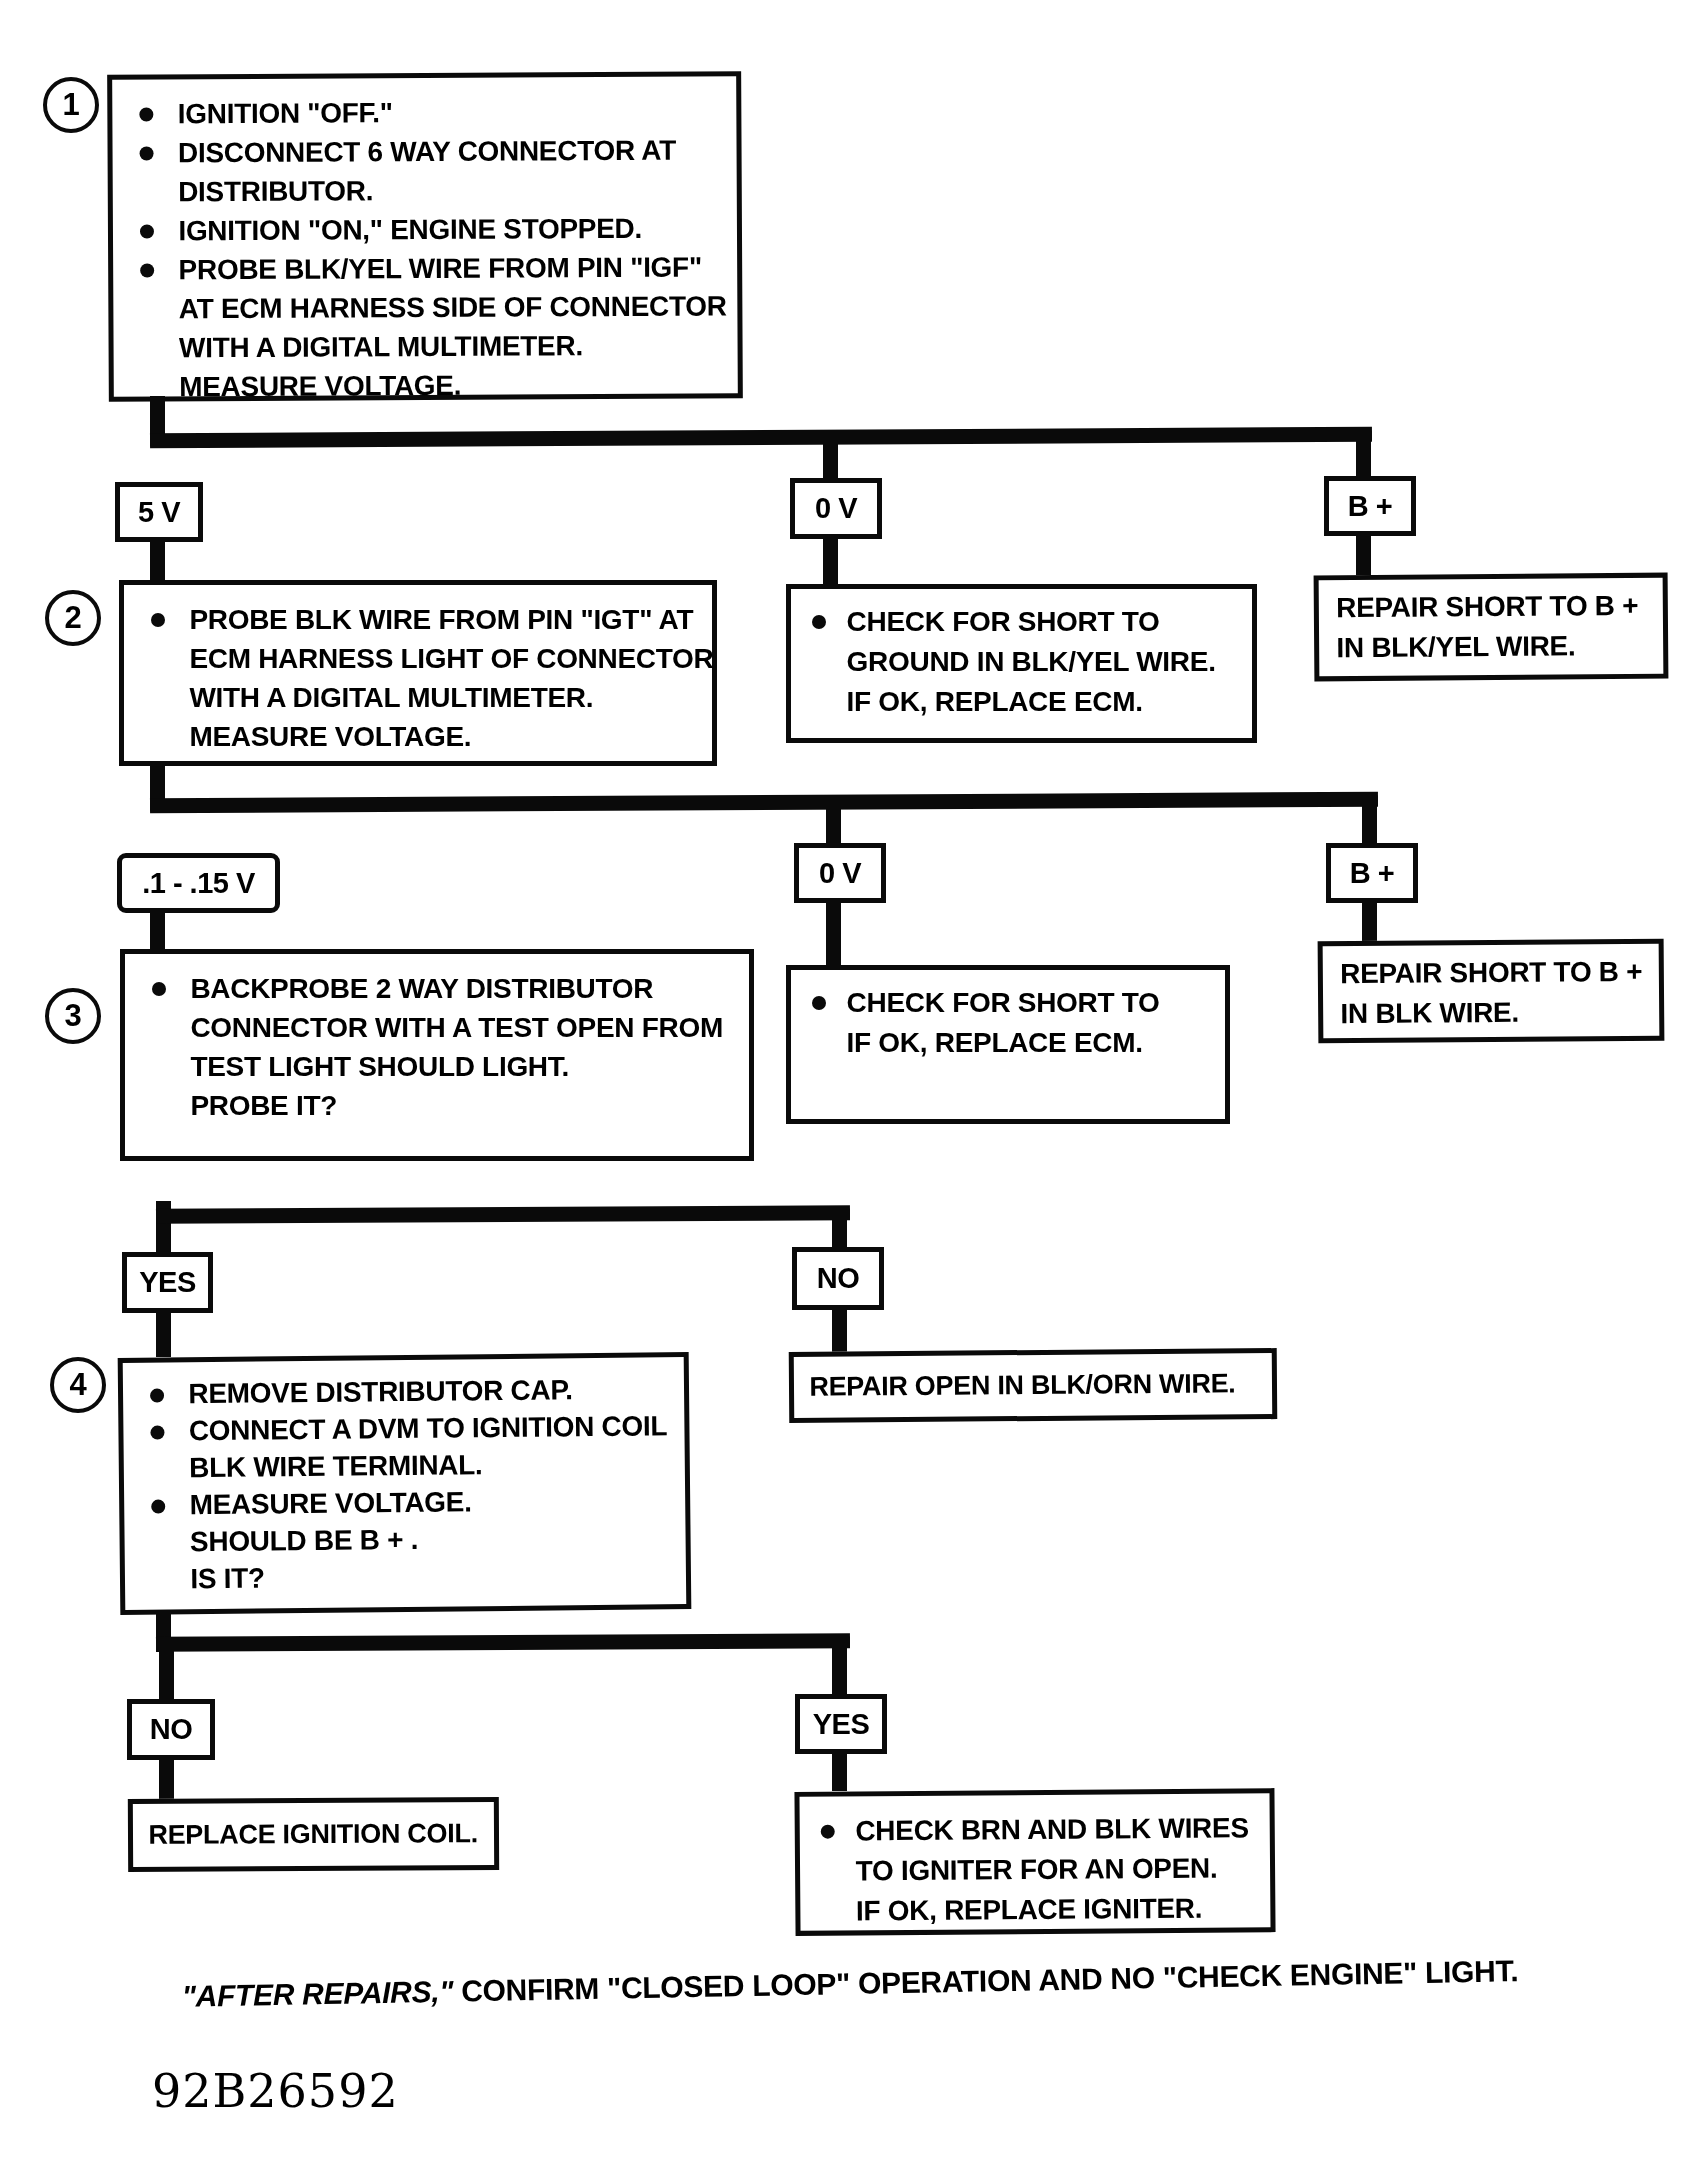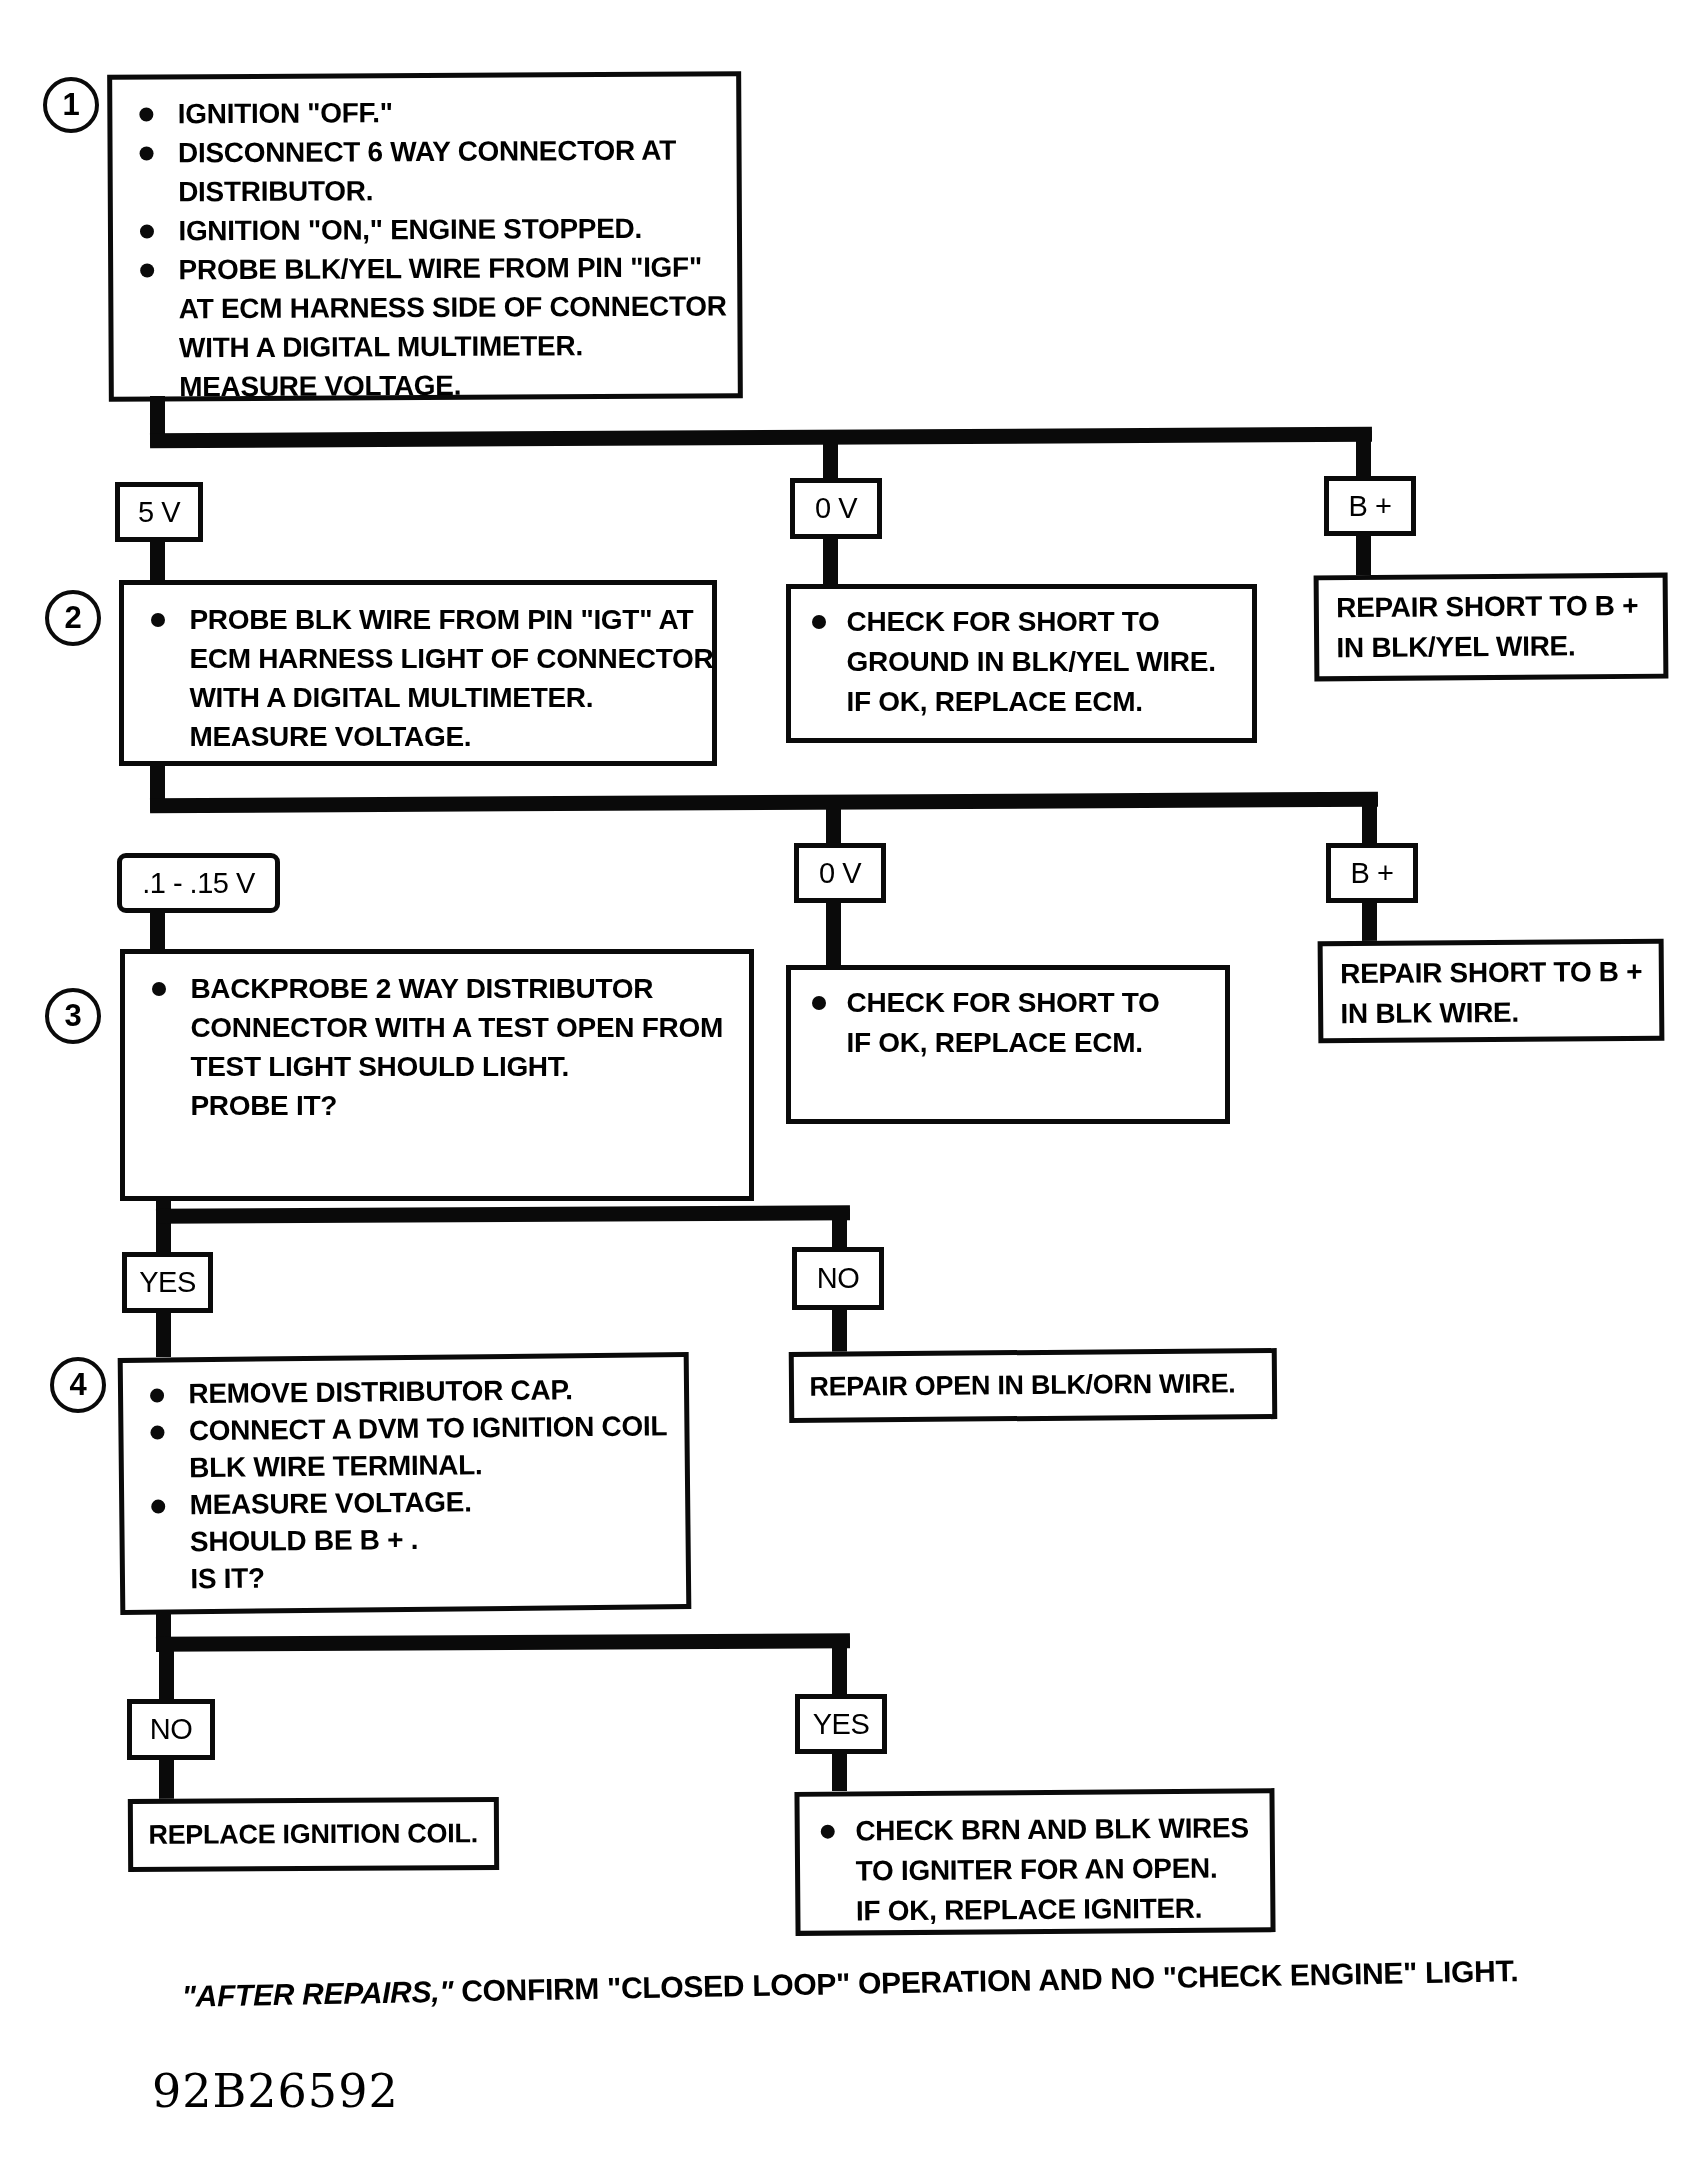--- a/index.html
+++ b/index.html
@@ -27,21 +27,21 @@
     padding:15.4px 9.6px 0 13.4px;
   }
   .sbox .row{display:flex;align-items:flex-start;line-height:39px;}
   .dcell{flex:0 0 52px;}
   .dot{display:block;width:14.4px;height:14.4px;border-radius:50%;background:#0a0a0a;margin:12.5px 0 0 13.4px;}
   .rowtxt{font-weight:700;font-size:28px;letter-spacing:-0.3px;white-space:nowrap;}
   
   .lbox{
     position:absolute;border:5.8px solid #0a0a0a;background:#fff;box-sizing:border-box;
     display:flex;align-items:center;justify-content:center;
-    font-weight:400;font-size:29px;letter-spacing:-0.5px;
+    font-weight:700;font-size:29px;letter-spacing:-0.5px;
   }
   
   .rbox{
     position:absolute;border:5.8px solid #0a0a0a;background:#fff;box-sizing:border-box;
     padding:13.4px 7.7px 0 9.6px;
   }
   .rbox .row{display:flex;align-items:flex-start;line-height:40px;}
   .rbox .dcell{flex:0 0 46px;}
   .rbox .dot{margin:12.5px 0 0 11.5px;}
   .rbox.noind{padding-left:17.3px;}
@@ -197,21 +197,21 @@
       <span>B +</span>
     </div>
 
   <div class="v" style="left:150px;top:911px;height:40px;"></div>
   <div class="v" style="left:826px;top:901px;height:65px;"></div>
   <div class="v" style="left:1362px;top:900px;height:42px;"></div>
 
   <div class="circle" style="left:45px;top:988px;">
     <span>3</span>
   </div>
-  <div class="sbox" style="left:120px;top:949px;width:634px;height:252px;">
+  <div class="sbox" style="left:120px;top:949px;width:634px;height:212px;">
     <div class="row">
         <span class="dcell">
           <span class="dot"></span>
         </span>
         <span class="rowtxt">BACKPROBE 2 WAY DISTRIBUTOR</span>
       </div>
     <div class="row">
         <span class="dcell"></span>
         <span class="rowtxt">CONNECTOR WITH A TEST OPEN FROM</span>
       </div>

